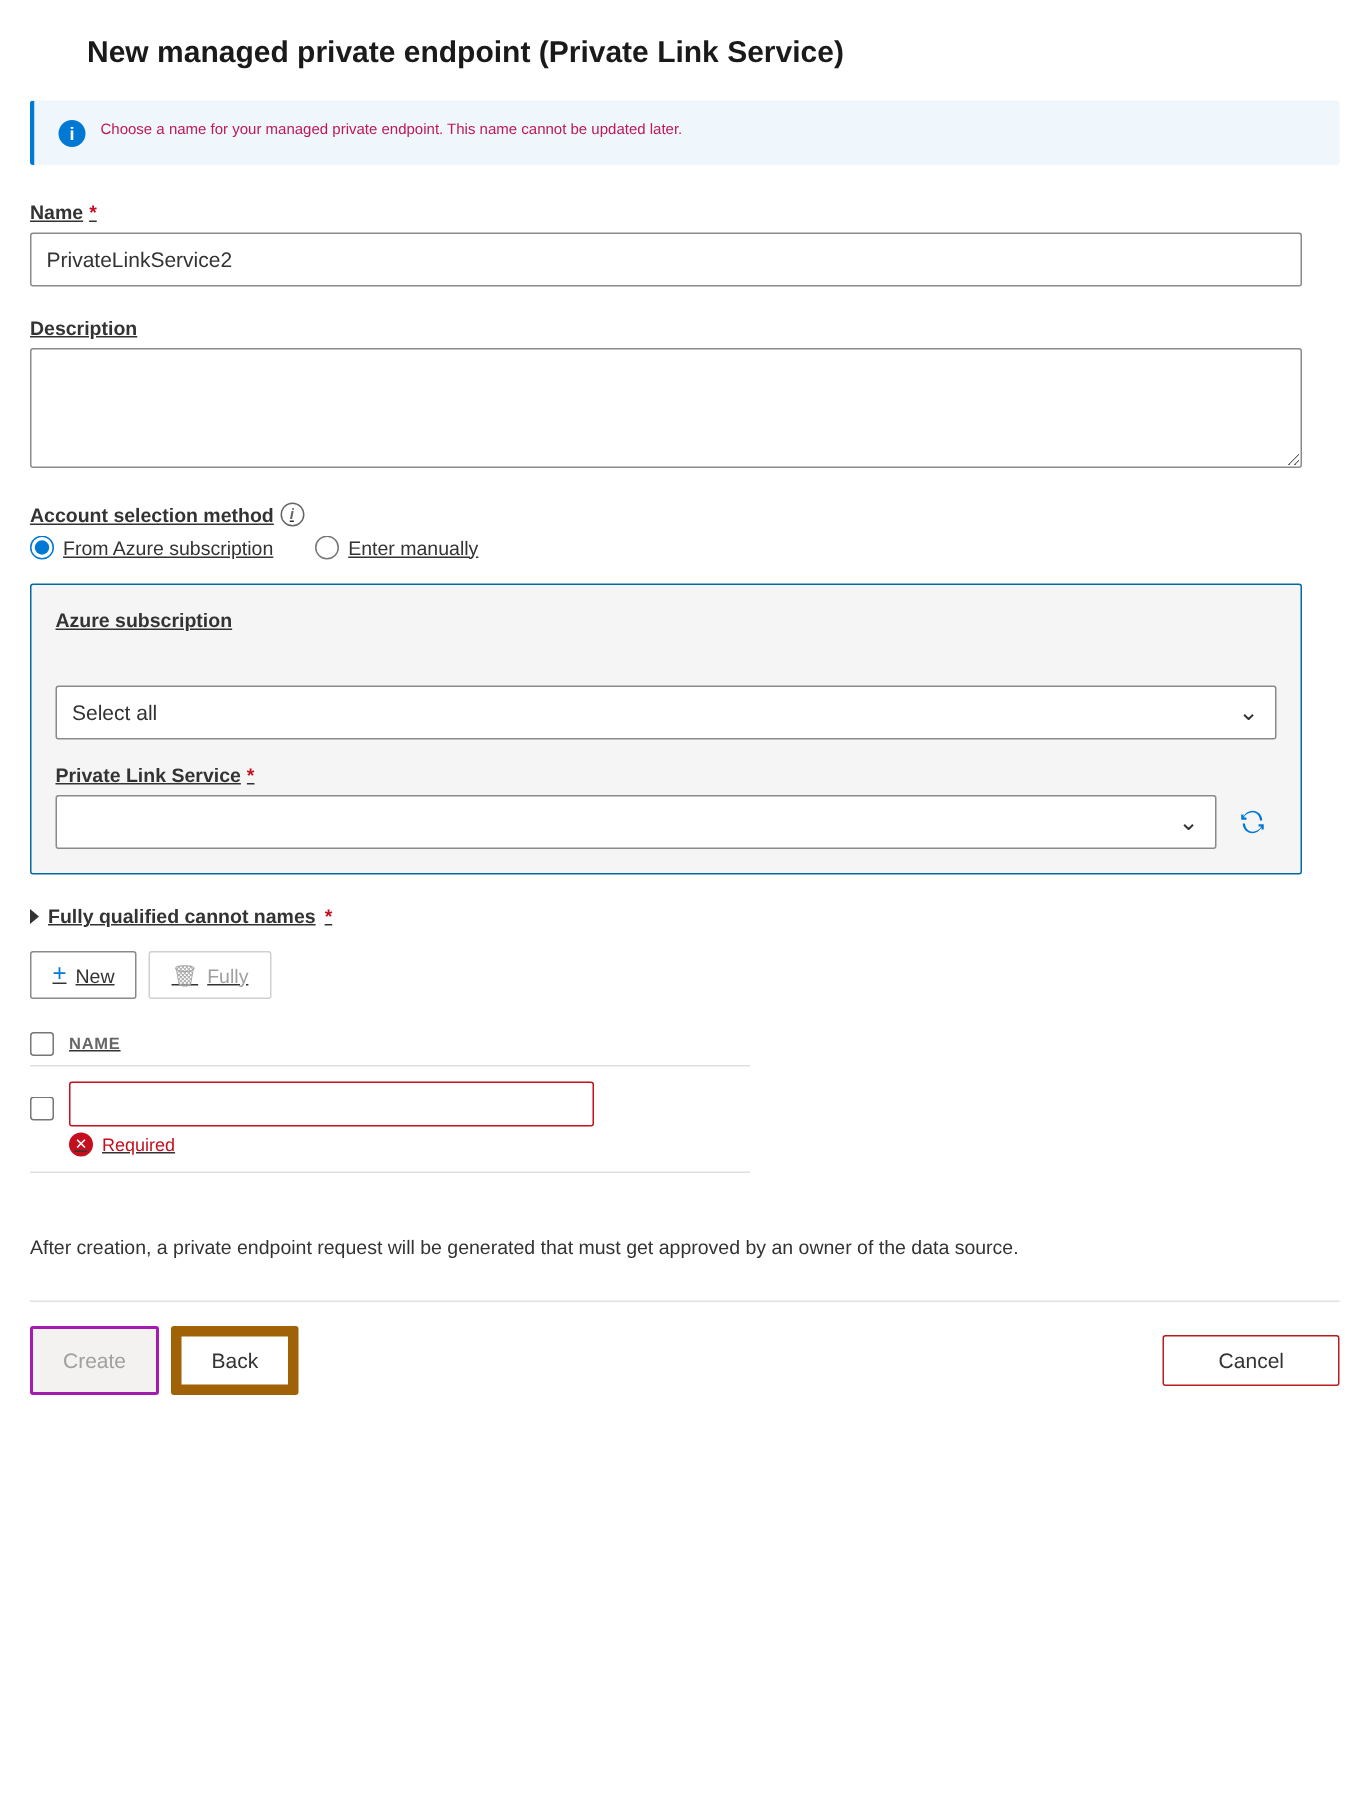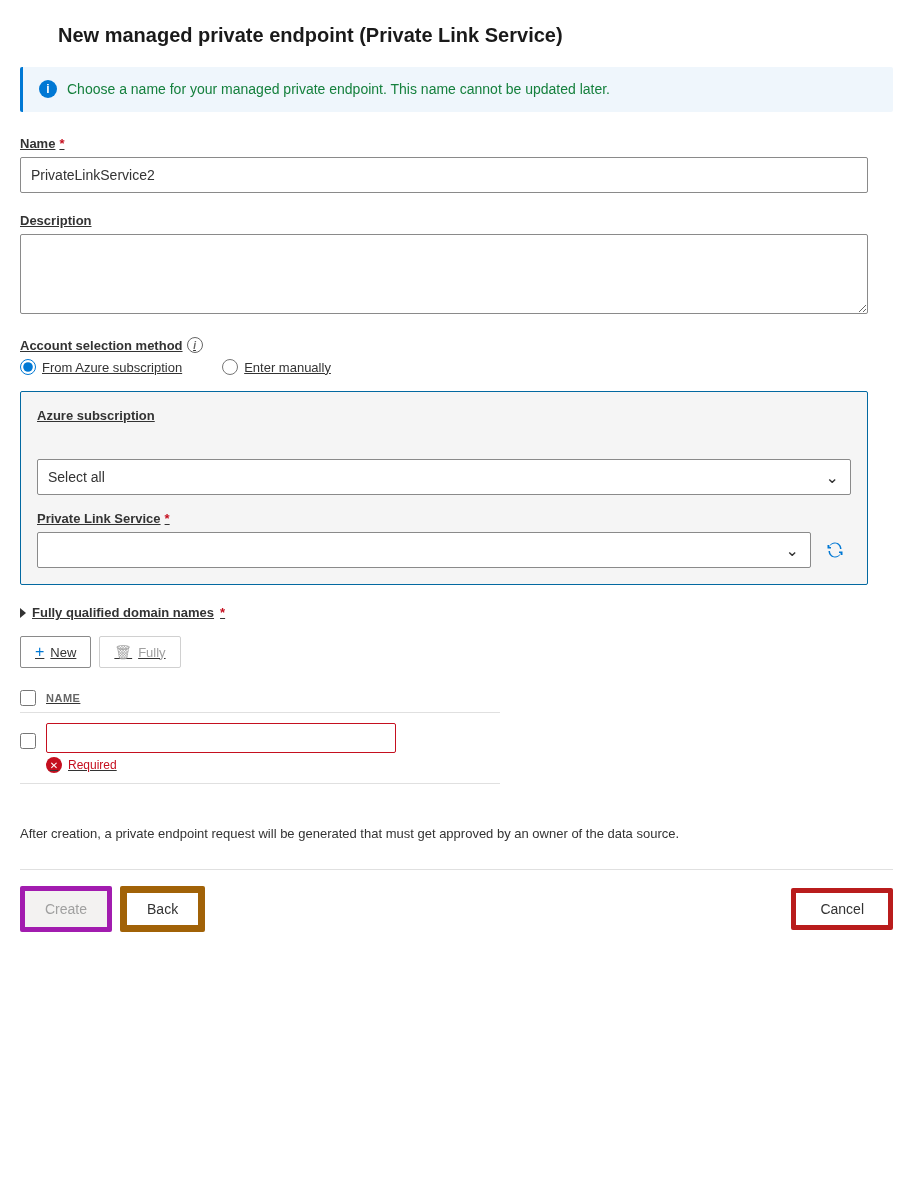--- a/index.html
+++ b/index.html
@@ -40,22 +40,22 @@
       color: white;
       font-size: 12px;
       font-weight: bold;
       display: flex;
       align-items: center;
       justify-content: center;
       flex-shrink: 0;
       margin-top: 1px;
     }
     .info-text {
-      color: #15803d;
-      font-size: 14px;
+      color: #be185d;
+      font-size: 10px;
       line-height: 1.5;
     }
     .field-group {
       margin-bottom: 20px;
       text-decoration: underline;
     }
     .field-label {
       font-size: 13px;
       font-weight: 600;
       margin-bottom: 6px;
@@ -97,21 +97,21 @@
       border: 1px solid #8a8a8a;
       border-radius: 2px;
       padding: 6px 10px;
       font-size: 14px;
       color: #333;
       resize: vertical;
       outline: none;
     }
     .radio-group {
       display: flex;
-      gap: 40px;
+      gap: 28px;
       align-items: flex-start;
       margin-bottom: 16px;
     }
     .radio-option {
       display: flex;
       align-items: center;
       gap: 6px;
       cursor: pointer;
       font-size: 13px;
     }
@@ -343,39 +343,39 @@
       padding-top: 16px;
       max-width: 913px;
     }
     .footer-left {
       display: flex;
       gap: 8px;
     }
     .btn-primary {
       padding: 8px 20px;
       background: #f3f2f1;
-      border: 5px solid #a21caf;
+      border: 2px solid #a21caf;
       border-radius: 2px;
       font-size: 14px;
       cursor: pointer;
       color: #a0a0a0;
     }
     .btn-secondary {
       padding: 8px 20px;
       background: #fff;
       border: 7px solid #a16207;
       border-radius: 2px;
       font-size: 14px;
       cursor: pointer;
       color: #333;
     }
     .btn-cancel {
-      padding: 8px 24px;
+      padding: 8px 36px;
       background: #fff;
-      border: 5px solid #b91c1c;
+      border: 1px solid #b91c1c;
       border-radius: 2px;
       font-size: 14px;
       cursor: pointer;
       color: #333;
     }
     .subscription-field-group {
       margin-bottom: 16px;
     }
     .subscription-field-group:last-child {
       margin-bottom: 0;
@@ -453,21 +453,21 @@
             </svg>
           </button>
         </div>
       </div>
     </div>
   </div>
 
   <div class="field-group">
     <div class="section-header">
       <div class="triangle-icon"></div>
-      <span>Fully qualified domain names</span>
+      <span>Fully qualified cannot names</span>
       <span class="required-star">*</span>
     </div>
 
     <div class="toolbar">
       <button class="toolbar-btn">
         <span class="plus-icon">+</span>
         <span>New</span>
       </button>
       <button class="toolbar-btn toolbar-btn-disabled" disabled="">
         <span class="trash-icon">🗑</span>

